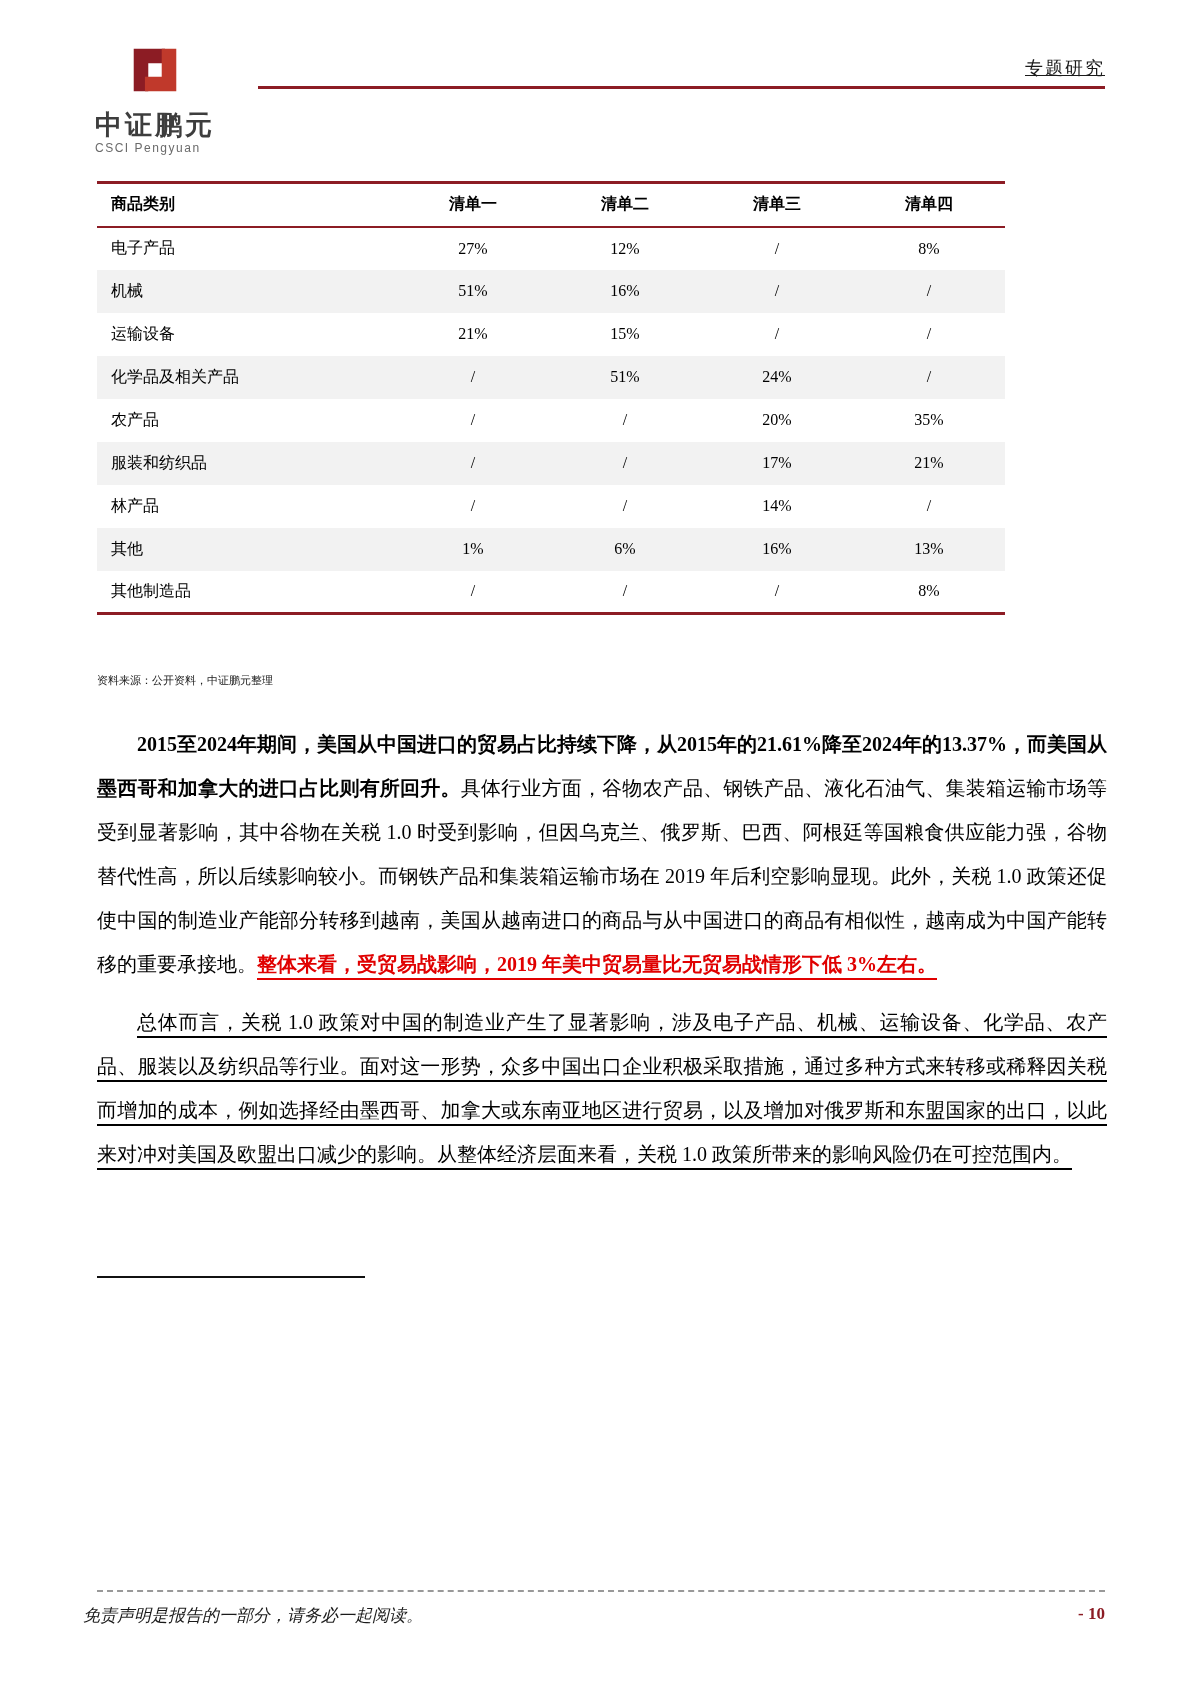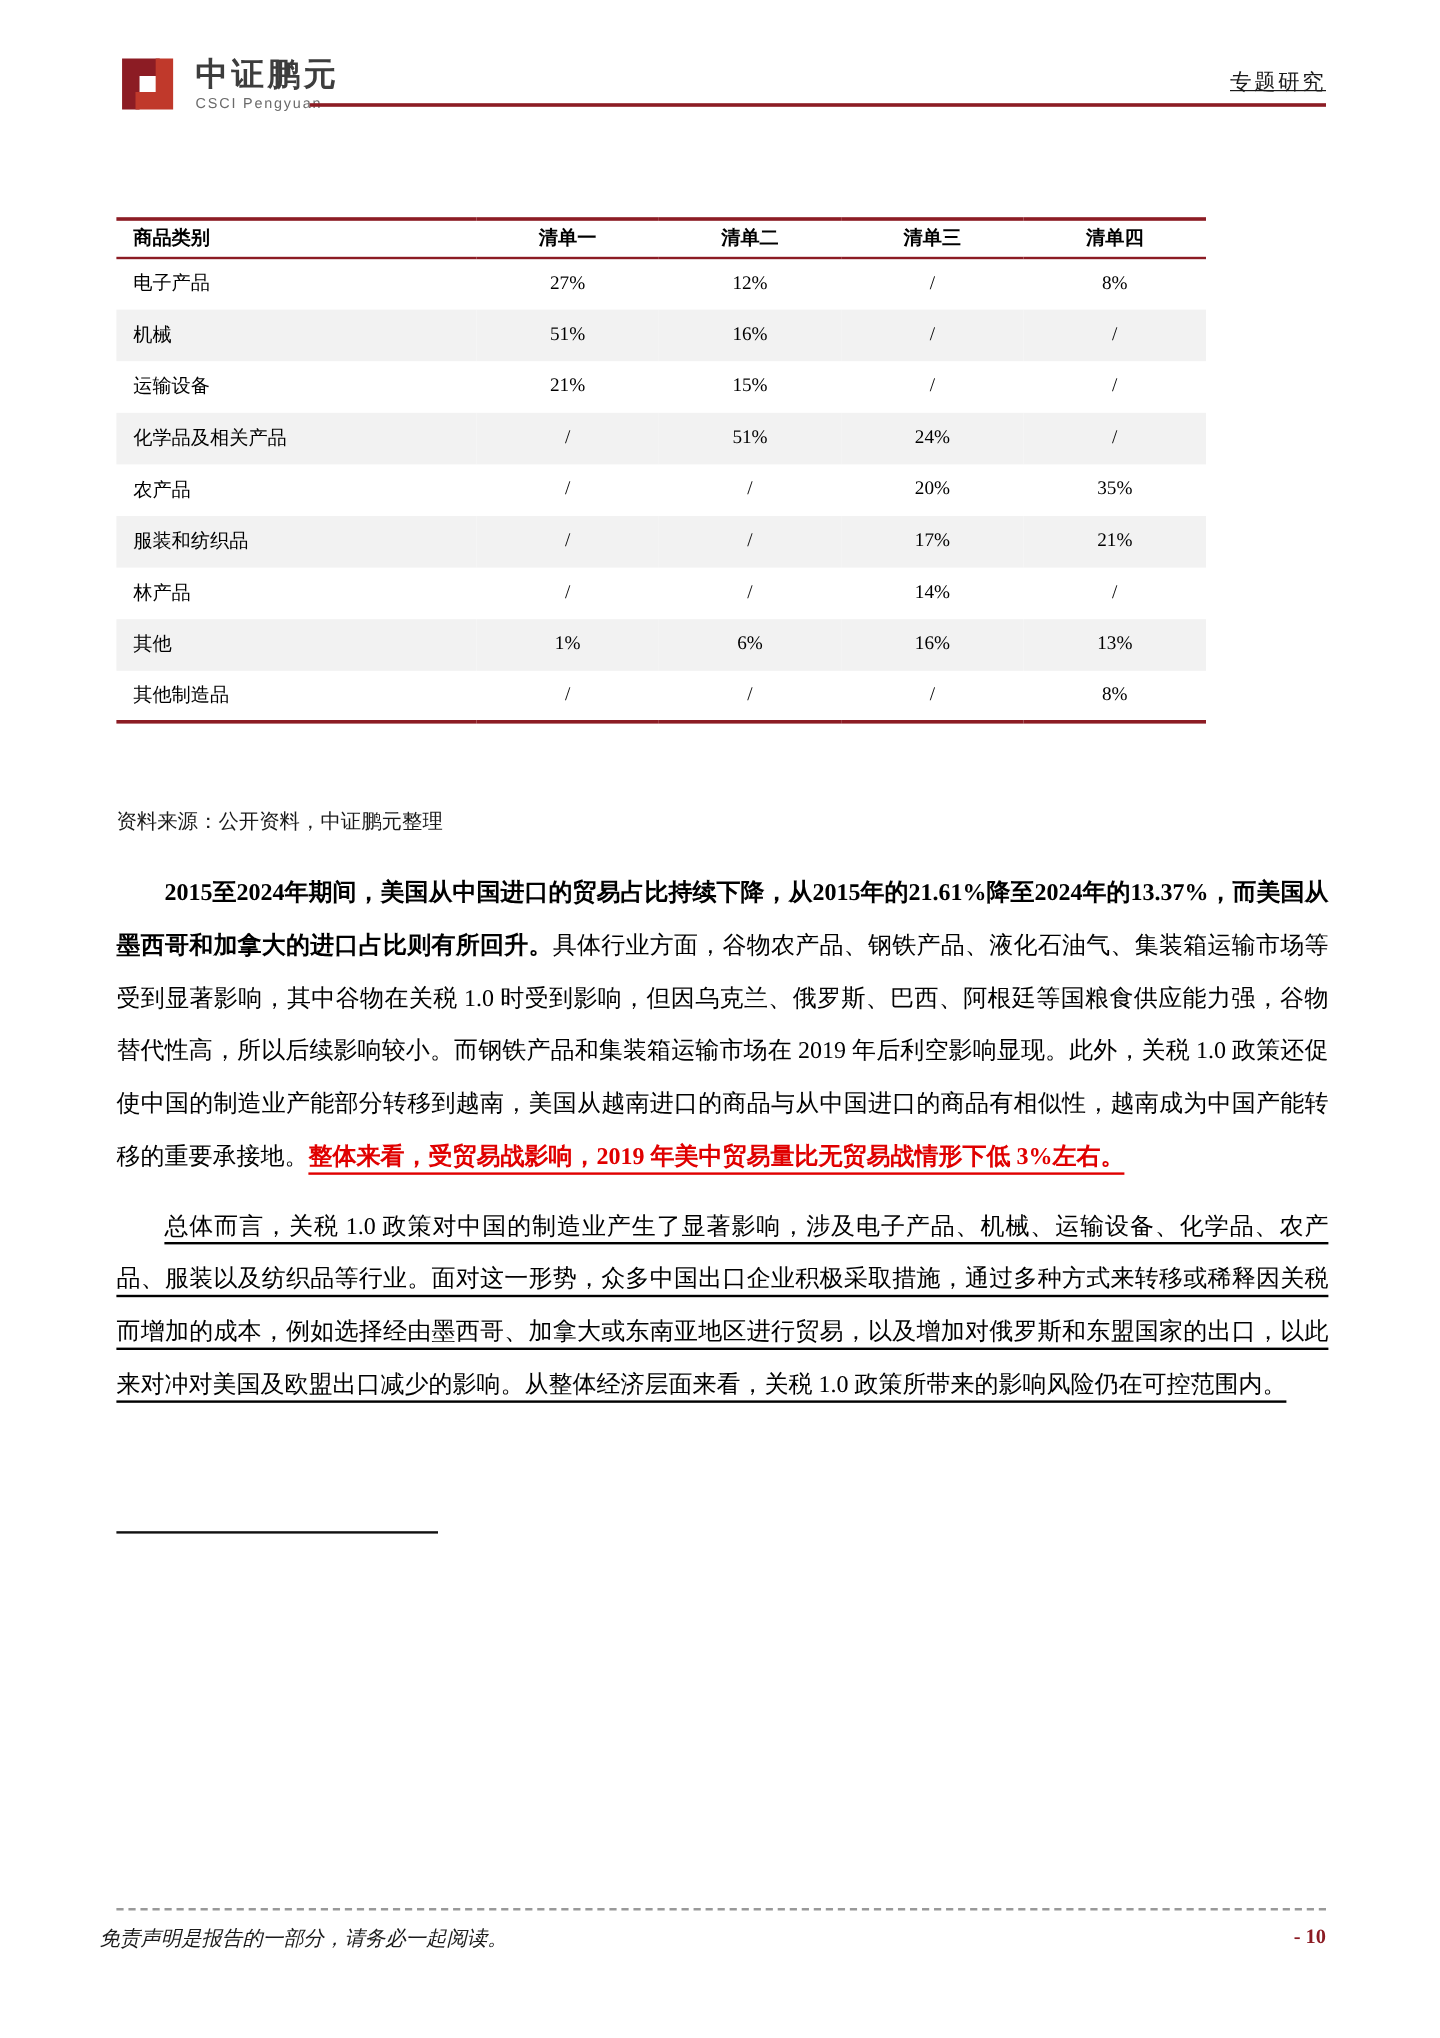--- a/index.html
+++ b/index.html
@@ -8,21 +8,21 @@
     --row-alt:#f2f2f2;
     --hl-red:#e00000;
   }
   body { background:#e9e9e9; font-family:"Liberation Serif","DejaVu Serif",serif; color:#000; }
   .page{
     position:relative; width:1200px; height:1698px; margin:0 auto;
     background:#ffffff; overflow:hidden;
   }
 
   
-  .logo{ position:absolute; left:95px; top:42px; display:flex; align-items:center; gap:12px; }
+  .logo{ position:absolute; left:95px; top:42px; display:flex; align-items:center; gap:12px;flex-direction:column; }
   .logo-mark{ width:56px; height:56px; display:block; }
   .logo-text .cn{
     font-family:"Liberation Sans","DejaVu Sans",sans-serif;
     font-size:27px; font-weight:bold; color:#3d3d3d; letter-spacing:3px; line-height:1.15;
   }
   .logo-text .en{
     font-family:"Liberation Sans","DejaVu Sans",sans-serif;
     font-size:12px; color:#6a6a6a; letter-spacing:1.5px;
   }
   .section-label{ position:absolute; right:95px; top:56px; font-size:18px; color:#1a1a1a; letter-spacing:2px;text-decoration:underline; }
@@ -31,28 +31,28 @@
   
   .table-title{ position:absolute; left:97px; top:146px; font-size:17px; font-weight:bold; letter-spacing:0.5px; }
   .tariff-table{
     position:absolute; left:97px; top:181px; width:908px;
     border-collapse:collapse; table-layout:fixed;
   }
   .tariff-table th, .tariff-table td{ font-size:16px; }
   .tariff-table thead th{
     border-top:3px solid var(--brand);
     border-bottom:2px solid var(--brand);
-    height:32px; font-weight:bold; text-align:center;
+    height:44px; font-weight:bold; text-align:center;
   }
   .tariff-table th.cat, .tariff-table td.cat{ text-align:left; padding-left:14px; width:300px; }
   .tariff-table td{ height:43px; text-align:center; }
   .tariff-table tbody tr:nth-child(even){ background:var(--row-alt); }
   .tariff-table tbody tr:last-child td{ border-bottom:3px solid var(--brand); }
 
-  .source-note{ position:absolute; left:97px; top:673px; font-size:17px; color:#1a1a1a; }
+  .source-note{ position:absolute; left:97px; top:673px; font-size:11px; color:#1a1a1a; }
 
   
   .body-text{
     position:absolute; left:97px; top:722px; width:1010px;
     font-size:20px; line-height:44px; text-align:justify; color:#000;
   }
   .body-text p{ text-indent:2em; }
   .p-lead{ font-weight:bold; }
   .p-red{
     color:var(--hl-red); font-weight:bold;

